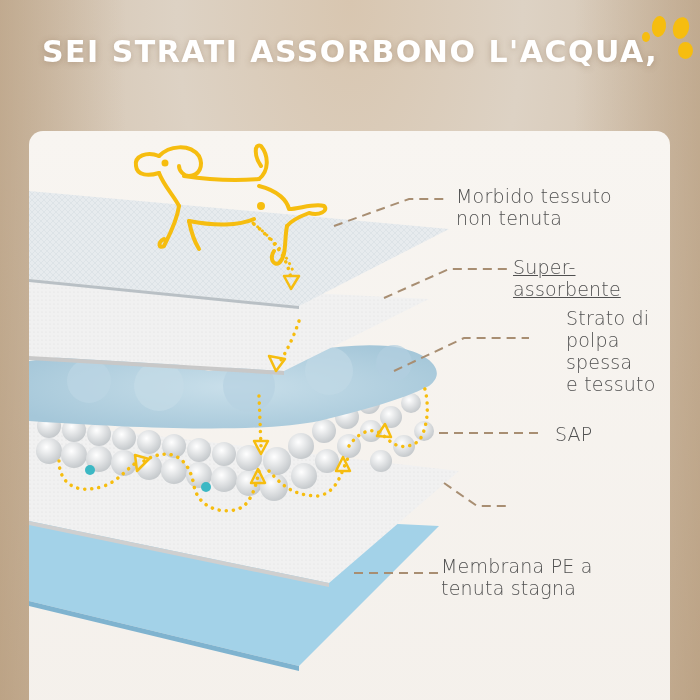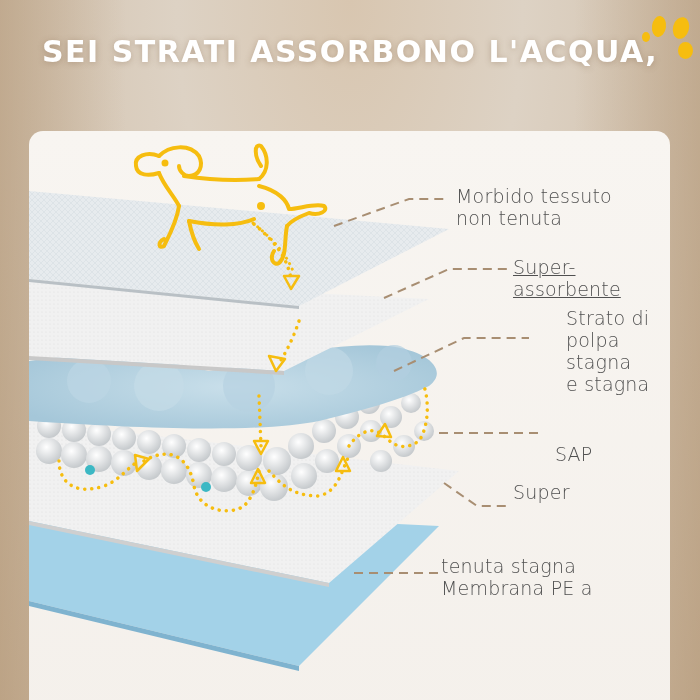--- a/index.html
+++ b/index.html
@@ -173,26 +173,25 @@
 
   <div class="label" style="left:427px;top:54px;">
     <div>Morbido tessuto</div>
     <div>non tenuta</div>
   </div>
   <div class="label" style="left:484px;top:125px;text-decoration:underline;">
     <div>Super-assorbente</div>
   </div>
   <div class="label" style="left:513px;top:176px;margin-left:24px;">
     <div>Strato di</div>
-    <div>polpa stagna</div>
-    <div>e stagna</div>
+    <div>polpa spessa</div>
+    <div>e tessuto</div>
   </div>
-  <div class="label" style="left:526px;top:292px;margin-top:20px;">
+  <div class="label" style="left:526px;top:292px;">
     <div>SAP</div>
   </div>
   <div class="label" style="left:484px;top:350px;">
-    <div>Super</div>
   </div>
   <div class="label" style="left:412px;top:424px;">
+    <div>Membrana PE a</div>
     <div>tenuta stagna</div>
-    <div>Membrana PE a</div>
   </div>
 </div>
 
 </body></html>

